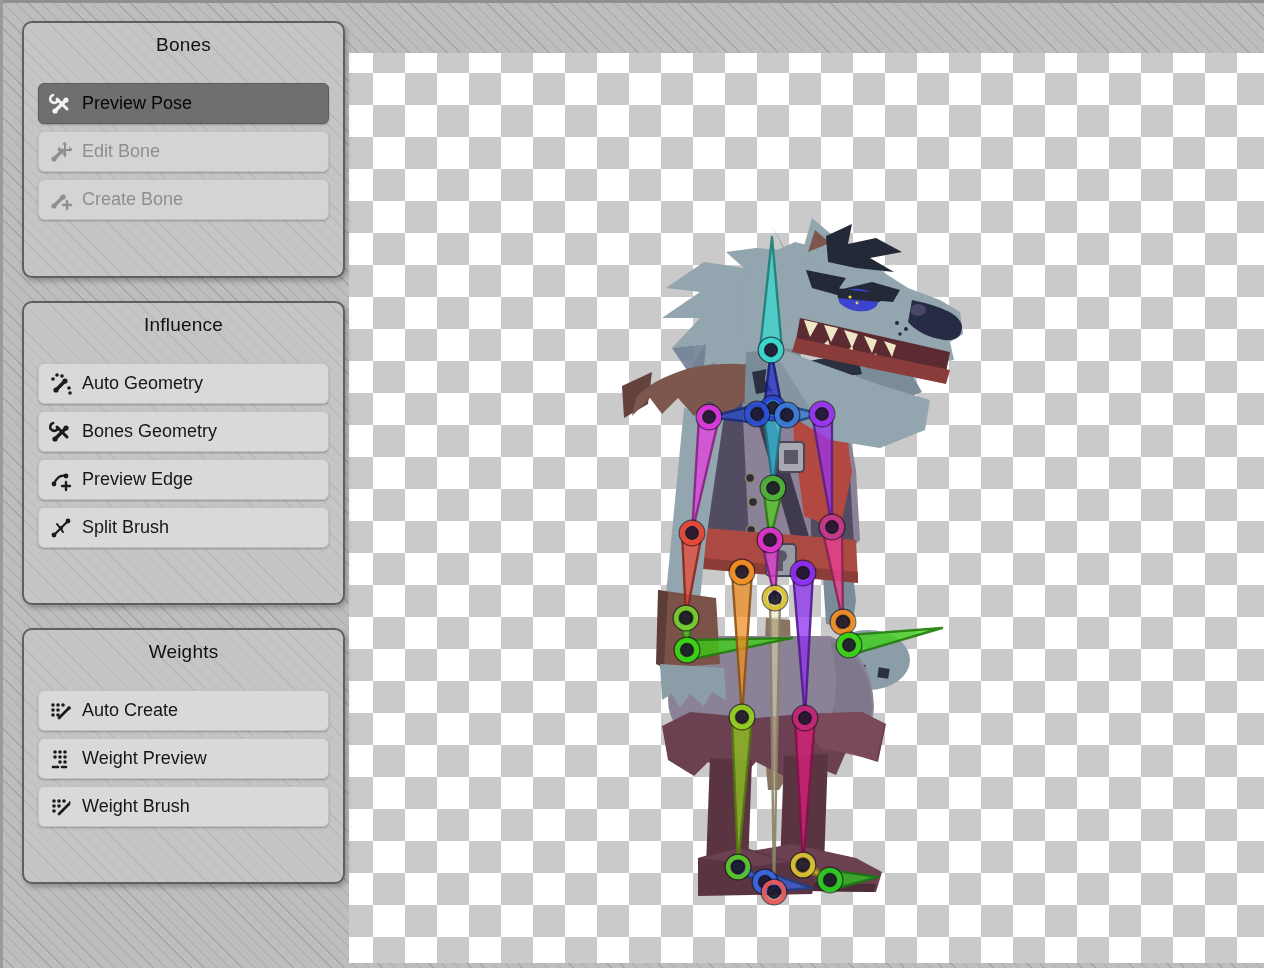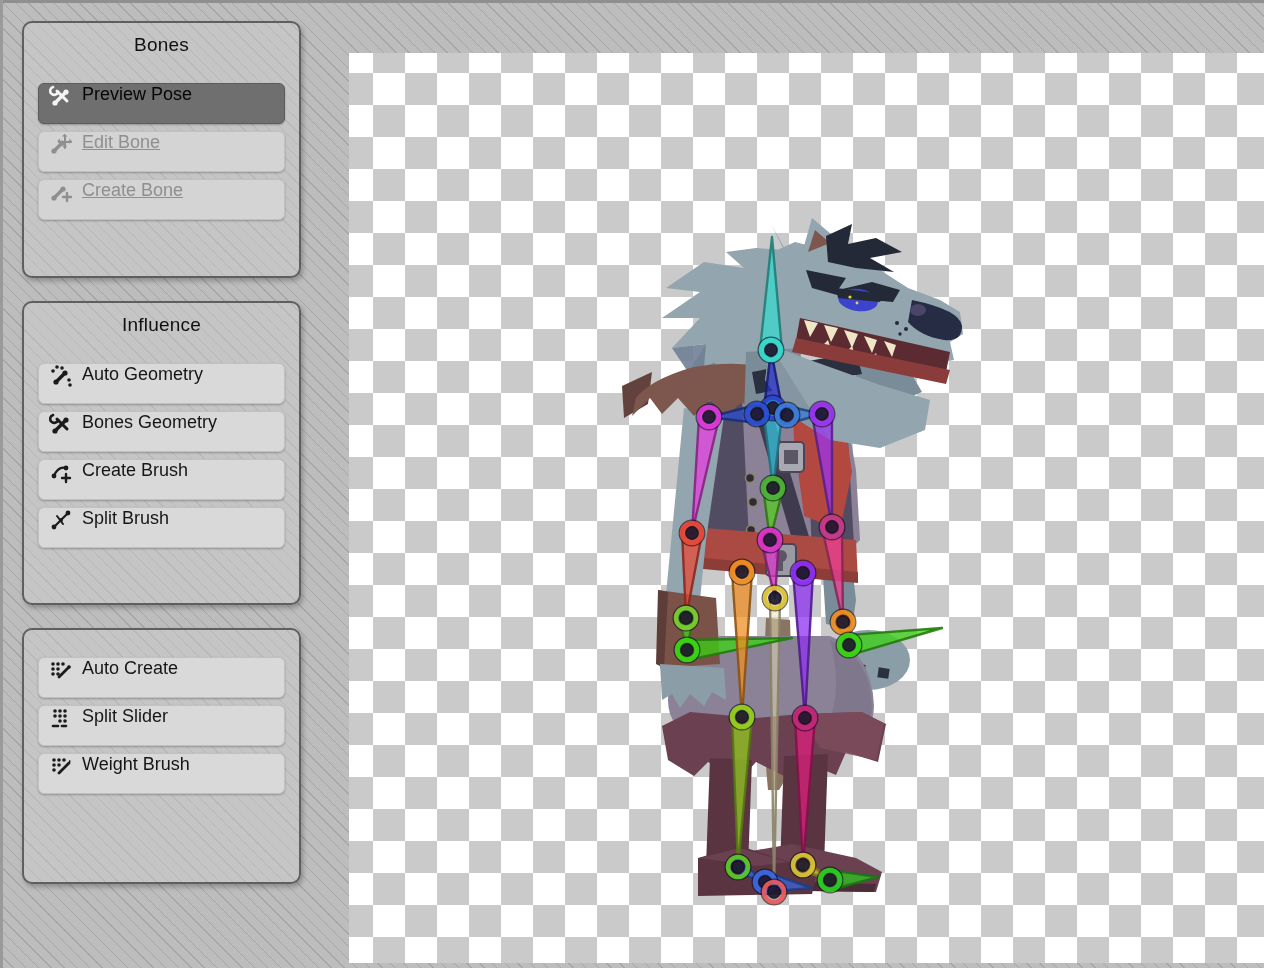--- a/index.html
+++ b/index.html
@@ -7,43 +7,43 @@
     width:1264px;height:968px;position:relative;overflow:hidden;
     font-family:"Liberation Sans","DejaVu Sans",sans-serif;
     background-color:#bdbdbd;
     background-image:repeating-linear-gradient(45deg, rgba(138,138,138,.45) 0 1px, transparent 1px 9px);
   }
   #top-edge{position:absolute;left:0;top:0;width:100%;height:3px;background:#8f8f8f;z-index:9;}
   #left-edge{position:absolute;left:0;top:0;width:3px;height:100%;background:#9a9a9a;z-index:9;}
 
   
   .panel{
-    position:absolute;left:22px;width:279px;box-sizing:border-box;
+    position:absolute;left:22px;width:323px;box-sizing:border-box;
     background:rgba(206,206,206,.45);
     border:2px solid #5f5f5f;border-radius:10px;
     box-shadow:2px 3px 5px rgba(0,0,0,.25);
     padding:0 14px;z-index:5;
   }
   #panel-bones{top:21px;height:257px;}
   #panel-geometry{top:301px;height:304px;}
   #panel-weights{top:628px;height:256px;}
   .panel-title{
     font-size:19px;color:#101010;text-align:center;
     margin:11px 0 0 0;font-weight:400;letter-spacing:.2px;
   }
   .panel-buttons{margin-top:27px;display:flex;flex-direction:column;gap:7px;}
   .tool-btn{
-    display:flex;align-items:flex-start;gap:9px;height:41px;box-sizing:border-box;
+    display:flex;align-items:center;gap:9px;height:41px;box-sizing:border-box;
     padding:0 10px;border-radius:6px;background:#d9d9d9;border:1px solid #c1c1c1;
     box-shadow:0 1px 2px rgba(0,0,0,.25);
     font-size:18px;color:#161616;cursor:pointer;user-select:none;white-space:nowrap;
   }
   .tool-btn .icon{width:24px;height:24px;flex:0 0 24px;color:#1b1b1b;display:block;}
   .tool-btn .icon svg{width:24px;height:24px;display:block;}
-  .tool-btn.disabled{color:#8f8f8f;background:#d4d4d4;text-decoration:underline;}
+  .tool-btn.disabled{color:#8f8f8f;background:#d4d4d4;}
   .tool-btn.disabled .icon{color:#8f8f8f;}
   .tool-btn.active{background:#6f6f6f;border-color:#5c5c5c;color:#060606;}
   .tool-btn.active .icon{color:#f4f4f4;}
 
   
   #sprite-canvas{
     position:absolute;left:349px;top:53px;width:915px;height:910px;
     background-color:#ffffff;
     background-image:
       linear-gradient(45deg,#cacaca 25%,transparent 25%,transparent 75%,#cacaca 75%),
@@ -136,37 +136,38 @@
         <div class="tool-btn">
           <span class="icon">
             <svg viewBox="0 0 24 24" xmlns="http://www.w3.org/2000/svg">
               <path d="M5,16 Q9,6 17,8" stroke="currentColor" fill="none" stroke-linecap="round" stroke-width="2.2"></path>
               <circle cx="5" cy="16" r="2.4" fill="currentColor"></circle>
               <circle cx="17" cy="8" r="2.4" fill="currentColor"></circle>
               <line x1="13" y1="18" x2="21" y2="18" stroke="currentColor" fill="none" stroke-linecap="round" stroke-width="2.4"></line>
               <line x1="17" y1="14" x2="17" y2="22" stroke="currentColor" fill="none" stroke-linecap="round" stroke-width="2.4"></line>
             </svg>
           </span>
-          <span>Create Brush</span>
+          <span>Preview Edge</span>
         </div>
         <div class="tool-btn">
           <span class="icon">
             <svg viewBox="0 0 24 24" xmlns="http://www.w3.org/2000/svg">
               <line x1="6" y1="18" x2="18" y2="6" stroke="currentColor" fill="none" stroke-linecap="round" stroke-width="2.2"></line>
               <circle cx="5" cy="19" r="2.4" fill="currentColor"></circle>
               <circle cx="19" cy="5" r="2.4" fill="currentColor"></circle>
               <circle cx="12" y="12" cy="12" r="2" fill="currentColor"></circle>
               <line x1="8" y1="8" x2="14" y2="16" stroke="currentColor" fill="none" stroke-linecap="round" stroke-width="2"></line>
             </svg>
           </span>
           <span>Split Brush</span>
         </div>
       </div>
     </div>
     <div class="panel" id="panel-weights">
+      <div class="panel-title">Weights</div>
       <div class="panel-buttons">
         <div class="tool-btn">
           <span class="icon">
             <svg viewBox="0 0 24 24" xmlns="http://www.w3.org/2000/svg">
               <circle cx="4" cy="6" r="1.8" fill="currentColor"></circle>
               <circle cx="4" cy="11" r="1.8" fill="currentColor"></circle>
               <circle cx="4" cy="16" r="1.8" fill="currentColor"></circle>
               <circle cx="9" cy="6" r="1.8" fill="currentColor"></circle>
               <circle cx="9" cy="11" r="1.8" fill="currentColor"></circle>
               <circle cx="9" cy="16" r="1.8" fill="currentColor"></circle>
@@ -185,21 +186,21 @@
               <circle cx="16" cy="5" r="1.8" fill="currentColor"></circle>
               <circle cx="6" cy="10" r="1.8" fill="currentColor"></circle>
               <circle cx="11" cy="10" r="1.8" fill="currentColor"></circle>
               <circle cx="16" cy="10" r="1.8" fill="currentColor"></circle>
               <circle cx="11" cy="15" r="1.8" fill="currentColor"></circle>
               <circle cx="16" cy="15" r="1.8" fill="currentColor"></circle>
               <line x1="4" y1="20" x2="9" y2="20" stroke="currentColor" fill="none" stroke-linecap="round" stroke-width="2.6"></line>
               <line x1="13" y1="20" x2="17" y2="20" stroke="currentColor" fill="none" stroke-linecap="round" stroke-width="2.6"></line>
             </svg>
           </span>
-          <span>Split Slider</span>
+          <span>Weight Preview</span>
         </div>
         <div class="tool-btn">
           <span class="icon">
             <svg viewBox="0 0 24 24" xmlns="http://www.w3.org/2000/svg">
               <circle cx="5" cy="6" r="1.8" fill="currentColor"></circle>
               <circle cx="10" cy="6" r="1.8" fill="currentColor"></circle>
               <circle cx="15" cy="6" r="1.8" fill="currentColor"></circle>
               <circle cx="5" cy="11" r="1.8" fill="currentColor"></circle>
               <circle cx="10" cy="11" r="1.8" fill="currentColor"></circle>
               <circle cx="5" cy="16" r="1.8" fill="currentColor"></circle>

